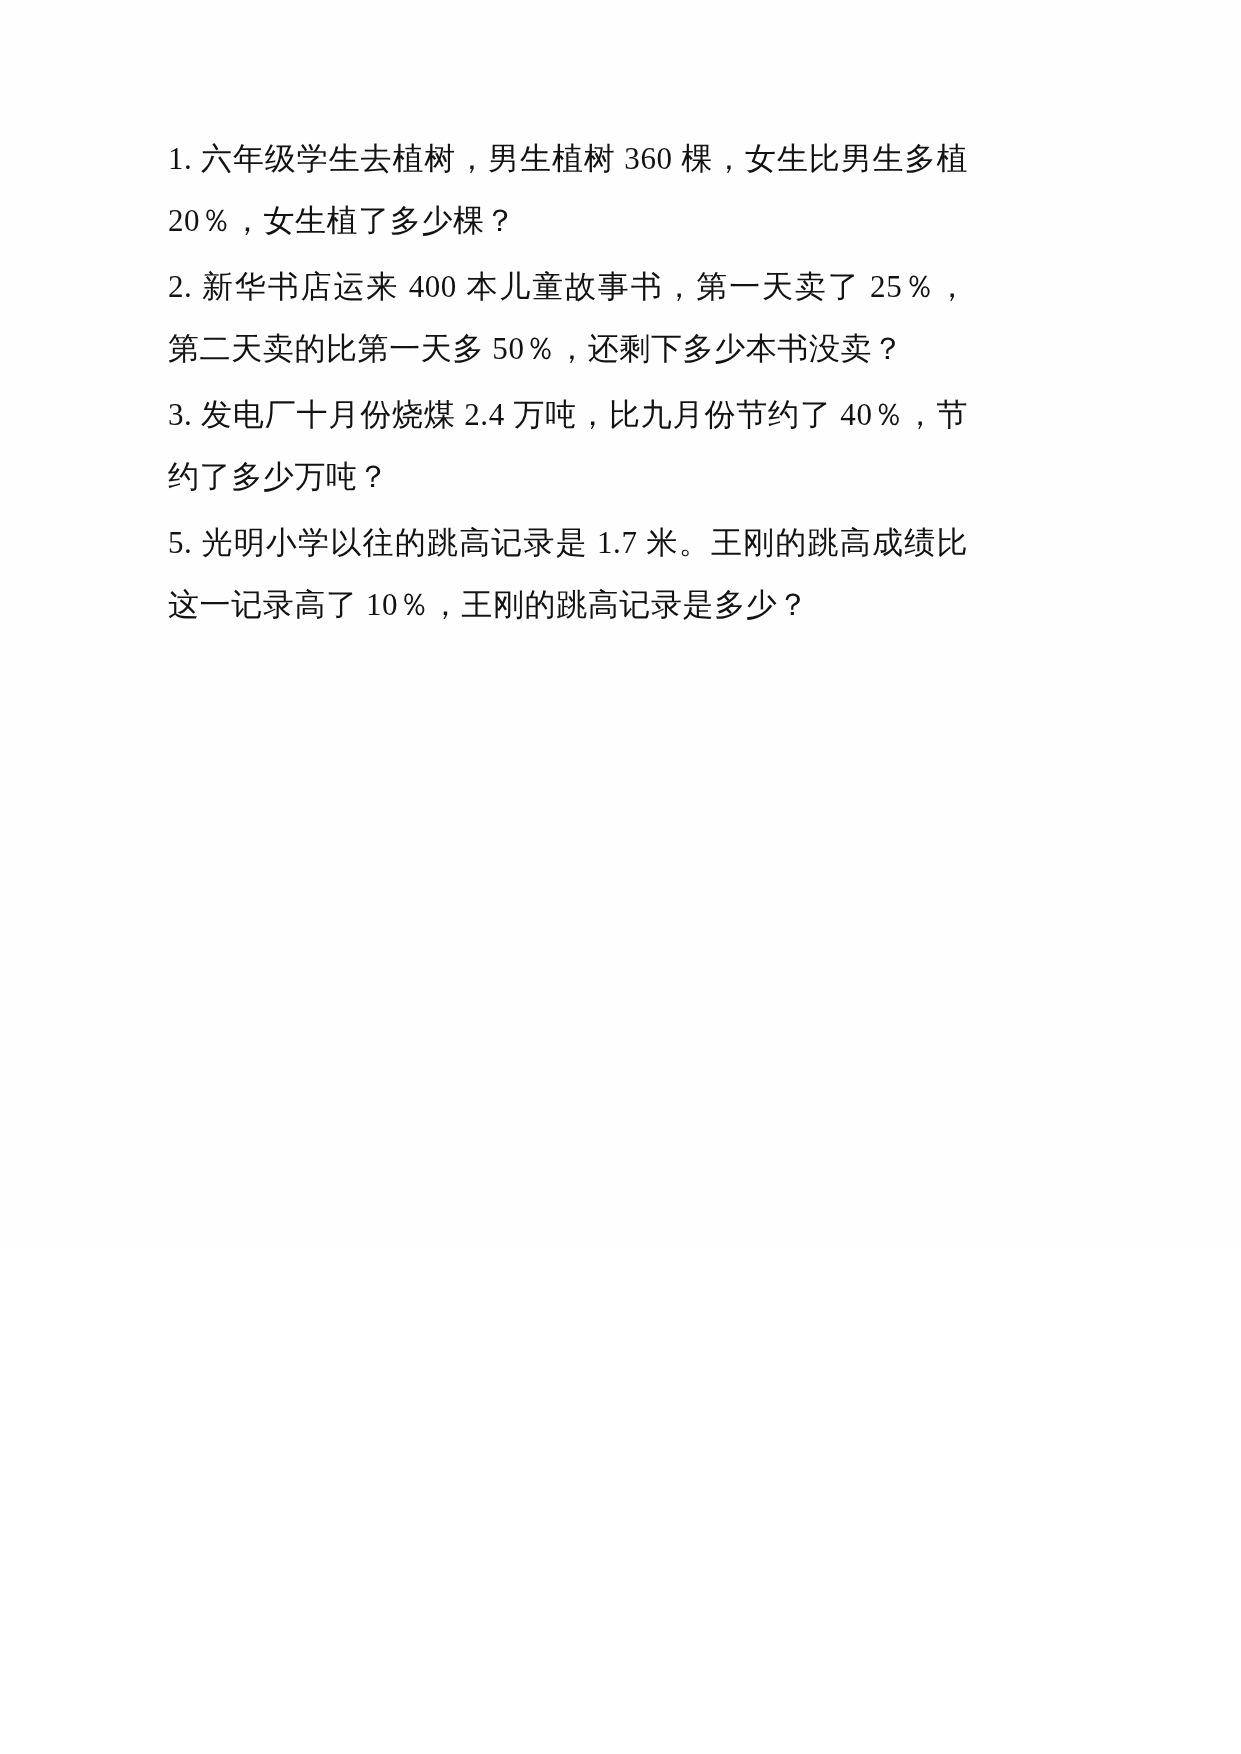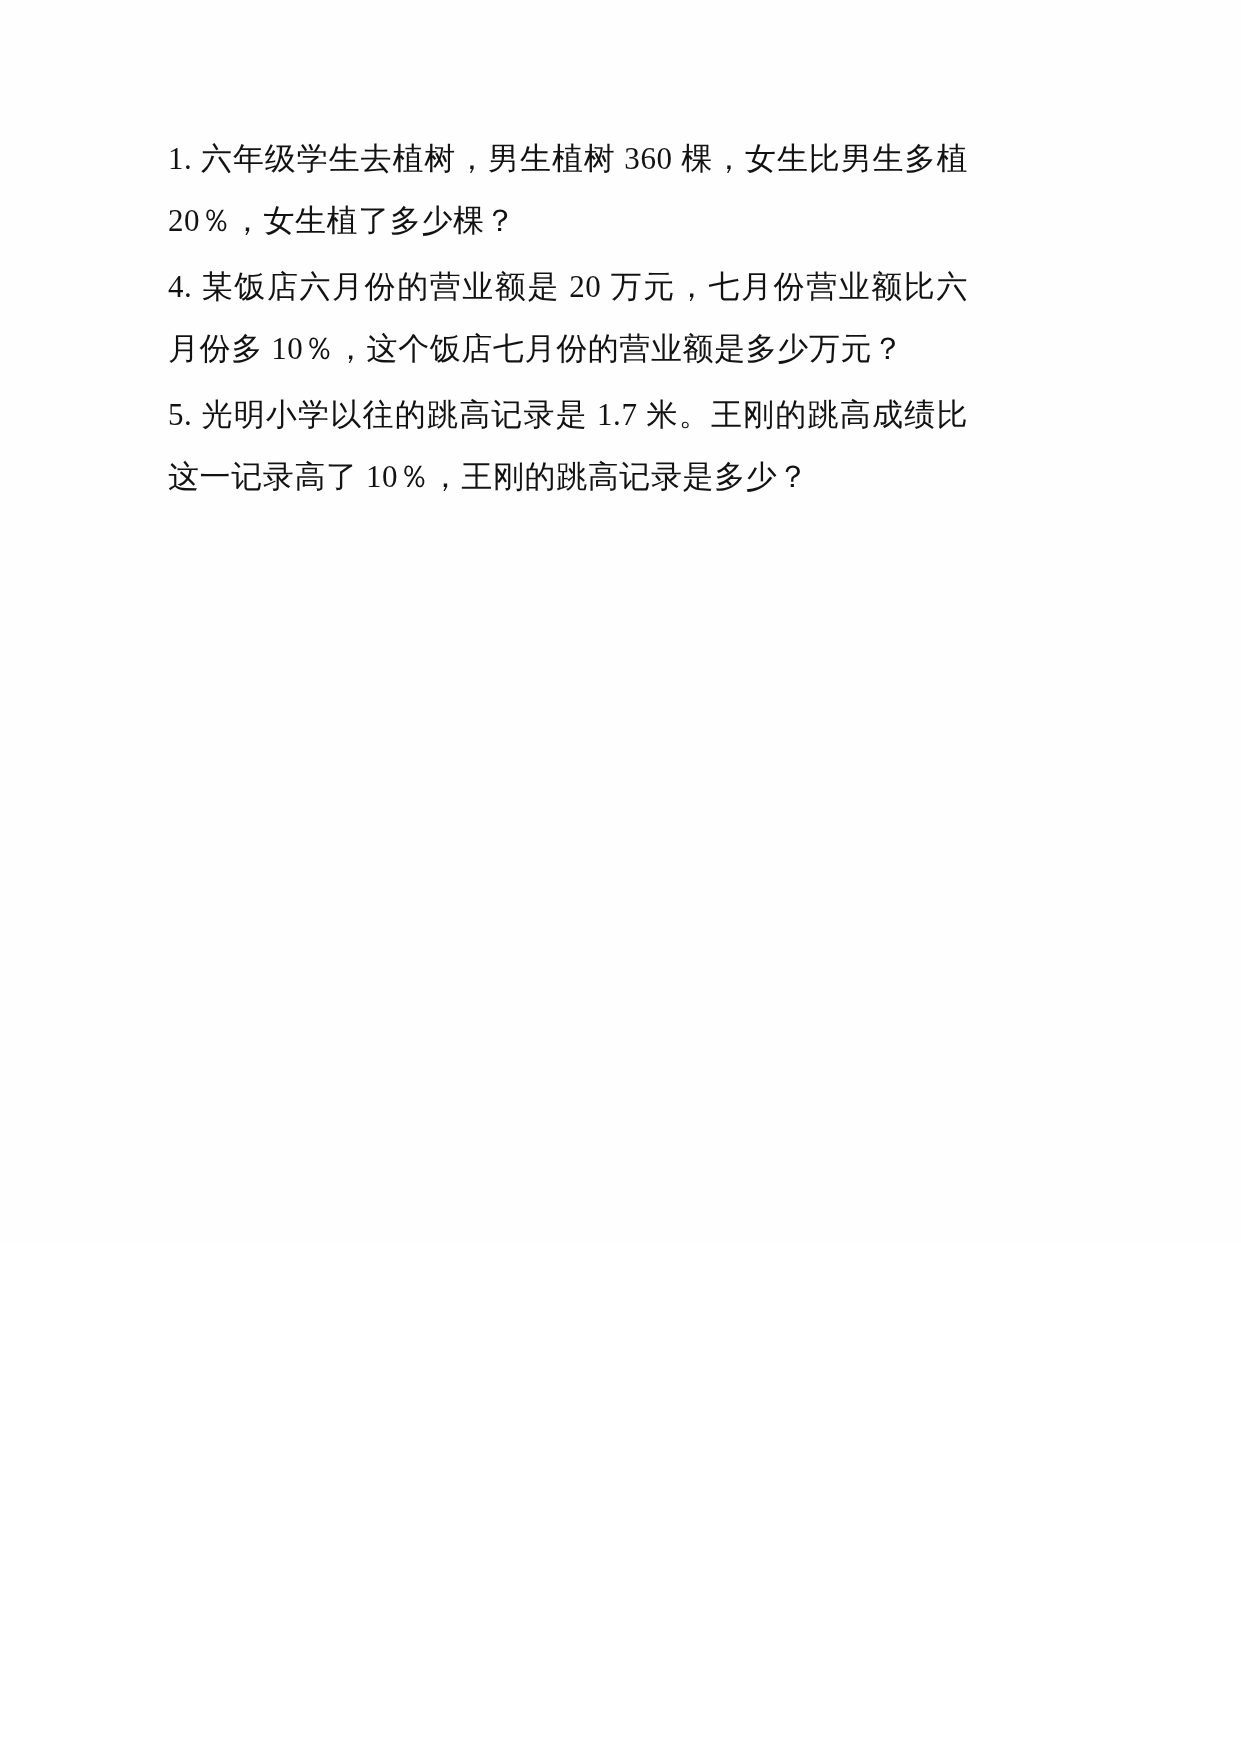--- a/index.html
+++ b/index.html
@@ -39,16 +39,17 @@
     margin: 0 0 4px 0;
     font-family: "Liberation Serif", "DejaVu Serif", serif;
   }
 </style>
 </head>
 <body>
 
 <div class="page">
   <div class="content">
     <p class="problem">1. 六年级学生去植树，男生植树 360 棵，女生比男生多植 20％，女生植了多少棵？</p>
-    <p class="problem">4. 某饭店六月份的营业额是 20 万元，七月份营业额比六月份多 10％，这个饭店七月份的营业额是多少万元？</p>
+    <p class="problem">2. 新华书店运来 400 本儿童故事书，第一天卖了 25％，第二天卖的比第一天多 50％，还剩下多少本书没卖？</p>
+    <p class="problem">3. 发电厂十月份烧煤 2.4 万吨，比九月份节约了 40％，节约了多少万吨？</p>
     <p class="problem">5. 光明小学以往的跳高记录是 1.7 米。王刚的跳高成绩比这一记录高了 10％，王刚的跳高记录是多少？</p>
   </div>
 </div>
 
 </body></html>

